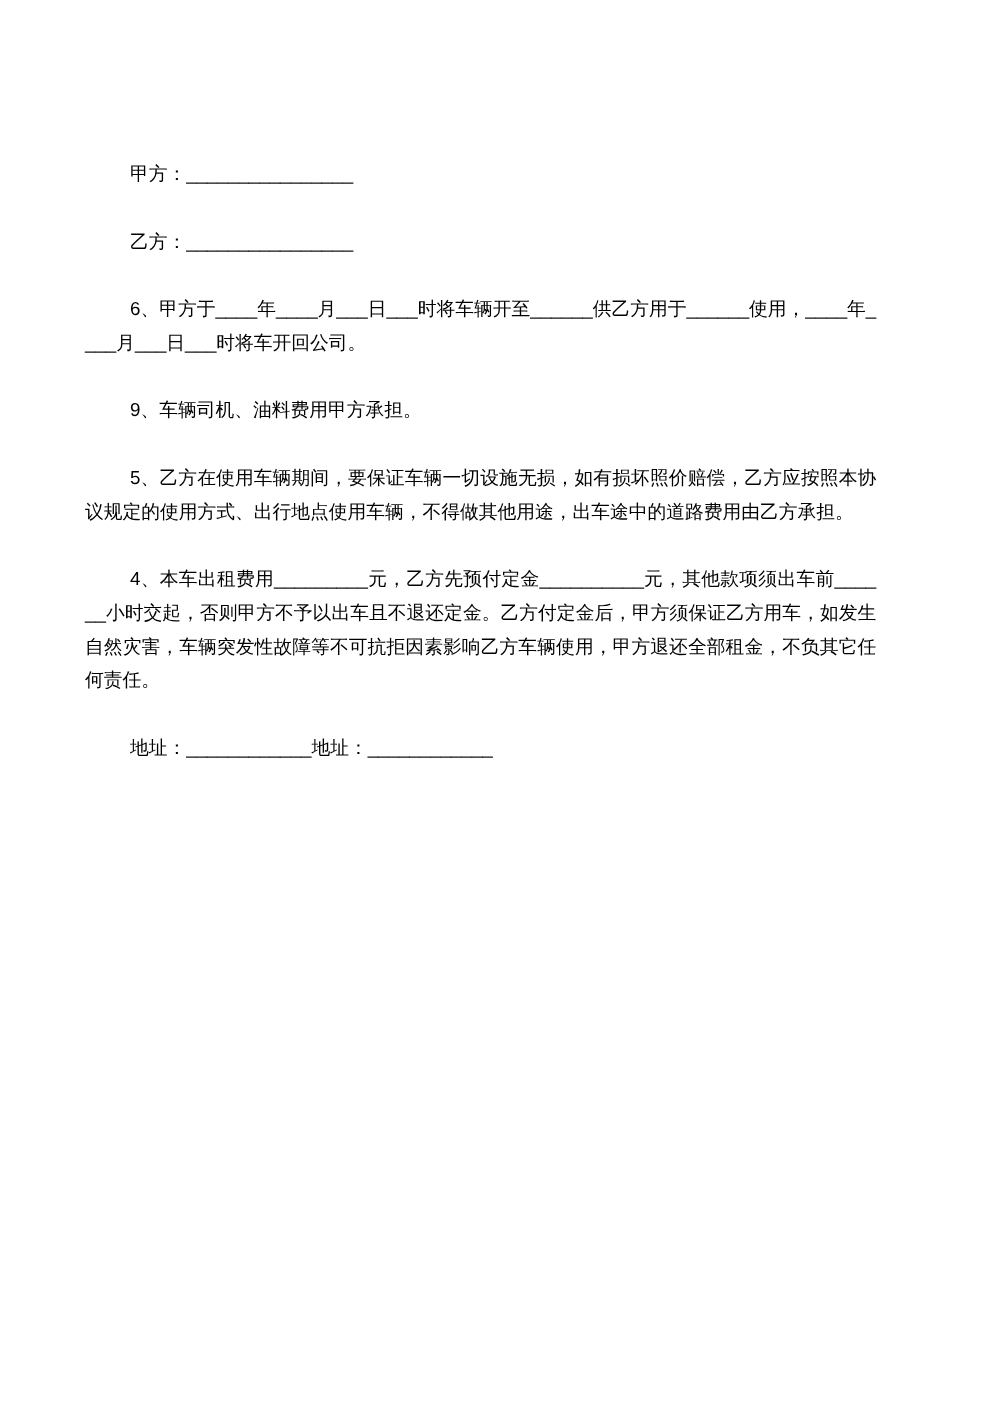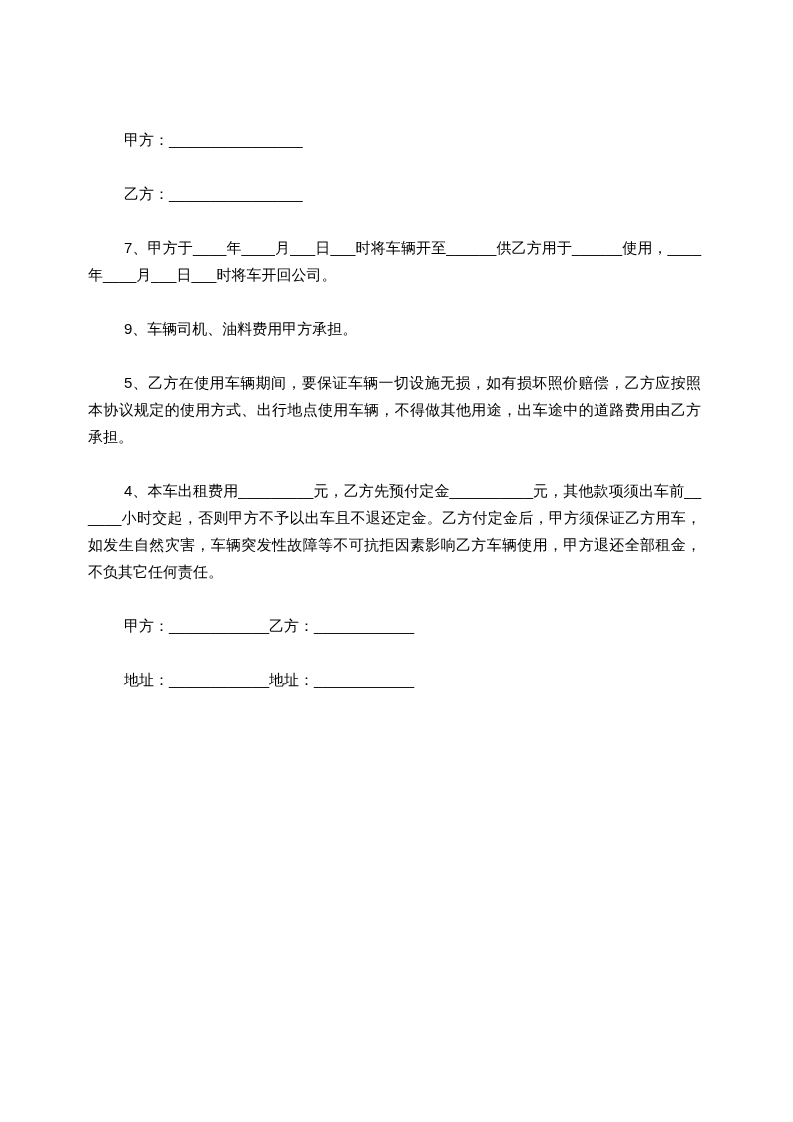--- a/index.html
+++ b/index.html
@@ -7,21 +7,21 @@
     padding: 0;
     background: #ffffff;
   }
   .page {
     position: relative;
     width: 793px;
     height: 1122px;
     margin: 0 auto;
     background: #ffffff;
     box-sizing: border-box;
-    padding: 126px 92px 0 88px;
+    padding: 126px 92px 0 68px;
     font-family: "Liberation Sans", "DejaVu Sans", sans-serif;
     font-size: 15px;
     line-height: 27px;
     color: #000000;
     overflow: hidden;
   }
   .page p {
     margin: 0 0 27px 0;
     padding: 0;
     text-indent: 2.4em;
@@ -35,20 +35,19 @@
     white-space: nowrap;
   }
 </style>
 </head>
 <body>
 
 <div class="page">
   <p class="line">甲方：________________</p>
   <p class="line">乙方：________________</p>
 
-  <p class="clause">7、甲方于____年____月___日___时将车辆开至______供乙方用于______使用，____年____月___日___时将车开回公司。</p>
+  <p class="clause">6、甲方于____年____月___日___时将车辆开至______供乙方用于______使用，____年____月___日___时将车开回公司。</p>
   <p class="clause">9、车辆司机、油料费用甲方承担。</p>
   <p class="clause">5、乙方在使用车辆期间，要保证车辆一切设施无损，如有损坏照价赔偿，乙方应按照本协议规定的使用方式、出行地点使用车辆，不得做其他用途，出车途中的道路费用由乙方承担。</p>
   <p class="clause">4、本车出租费用_________元，乙方先预付定金__________元，其他款项须出车前______小时交起，否则甲方不予以出车且不退还定金。乙方付定金后，甲方须保证乙方用车，如发生自然灾害，车辆突发性故障等不可抗拒因素影响乙方车辆使用，甲方退还全部租金，不负其它任何责任。</p>
 
-  <p class="line">甲方：____________乙方：____________</p>
   <p class="line">地址：____________地址：____________</p>
 </div>
 
 </body></html>

